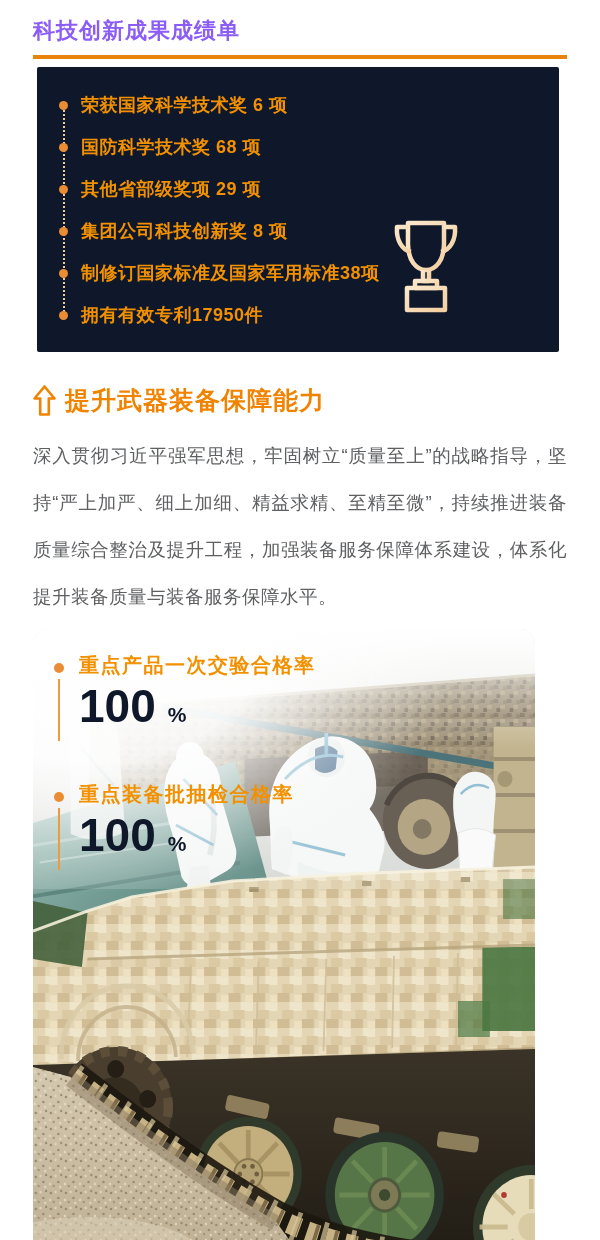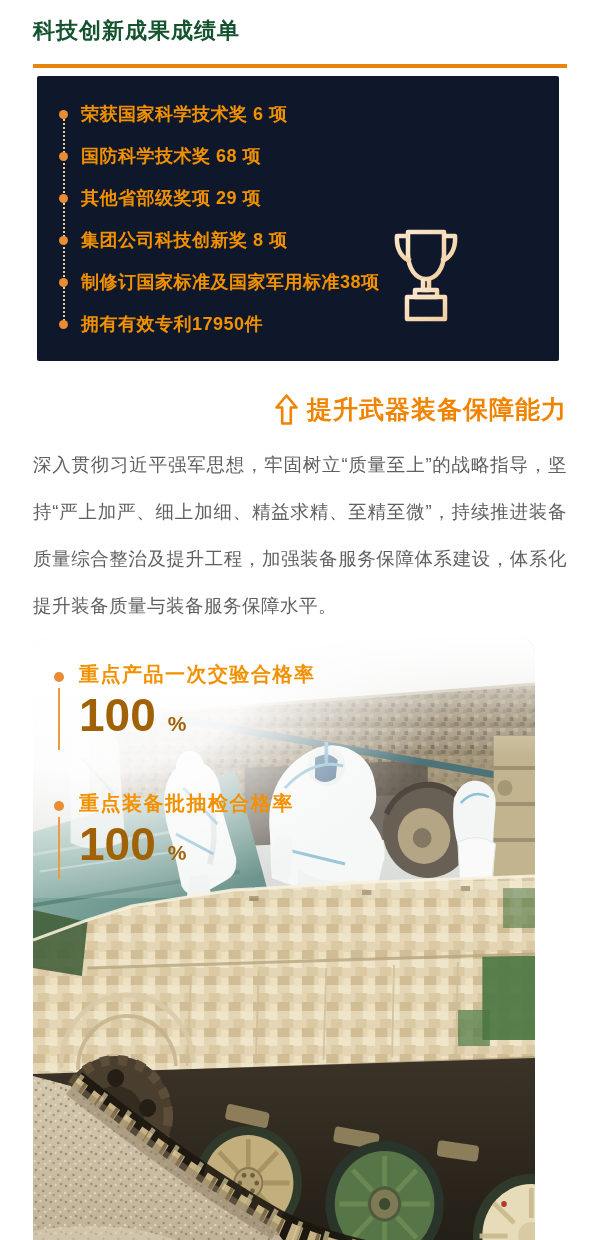--- a/index.html
+++ b/index.html
@@ -5,21 +5,21 @@
   html,body{margin:0;padding:0;}
   body{
     width:600px;height:1240px;background:#ffffff;
     font-family:"Liberation Sans","DejaVu Sans",sans-serif;
     position:relative;overflow:hidden;
   }
   .wrap{padding:0 33px;position:relative;}
 
   
   .page-title{
-    margin:16px 0 18px 0;font-size:22px;font-weight:bold;color:#14532d;
+    margin:16px 0 9px 0;font-size:22px;font-weight:bold;color:#8b5cf6;
     letter-spacing:1px;
   }
   .title-rule{height:4px;background:#E8830E;border:none;margin:0 0 8px 0;}
 
   
   .award-panel{
     position:relative;background:#0f172a;margin:0 8px 0 4px;
     padding:17px 0 16px 0;border-radius:2px;
   }
   .award-list{list-style:none;margin:0;padding:0;position:relative;}
@@ -34,21 +34,21 @@
     position:absolute;left:22px;width:9px;height:9px;border-radius:50%;
     background:#EA8C33;
   }
   .li-text{
     margin-left:44px;font-size:18px;font-weight:bold;color:#F29100;
     letter-spacing:0.5px;
   }
   .trophy{position:absolute;right:100px;top:151px;width:66px;height:96px;}
 
   
-  .section-head{display:flex;align-items:center;gap:9px;margin-top:31px;height:34px;justify-content:flex-end;}
+  .section-head{display:flex;align-items:center;gap:9px;margin-top:31px;height:34px;}
   .up-arrow{width:23px;height:31px;flex:0 0 auto;}
   .section-title{margin:0;font-size:25px;font-weight:bold;color:#F08300;letter-spacing:1px;}
 
   
   .section-body{
     margin:15px 0 0 0;font-size:18.5px;line-height:47px;color:#5F6062;
     text-align:justify;letter-spacing:0.5px;
   }
 
   
@@ -65,21 +65,21 @@
     position:absolute;left:0;top:11px;width:10px;height:10px;border-radius:50%;
     background:#EA8C33;
   }
   .stat-line{
     position:absolute;left:4px;top:27px;width:2px;height:62px;background:#EE9A3F;
   }
   .stat-label{
     margin-left:25px;font-size:20px;font-weight:bold;color:#F29100;letter-spacing:1.5px;
   }
   .stat-value{
-    margin-left:25px;margin-top:3px;color:#a16207;font-weight:bold;
+    margin-left:25px;margin-top:3px;color:#0f172a;font-weight:bold;
     font-size:46px;line-height:48px;display:flex;align-items:flex-end;gap:12px;
   }
   .stat-unit{font-size:21px;line-height:30px;font-weight:bold;}
 
   .photo-caption{
     margin:10px 0 0 0;font-size:15px;color:#9C9C9D;letter-spacing:0.5px;
   }
 </style>
 </head>
 <body>

